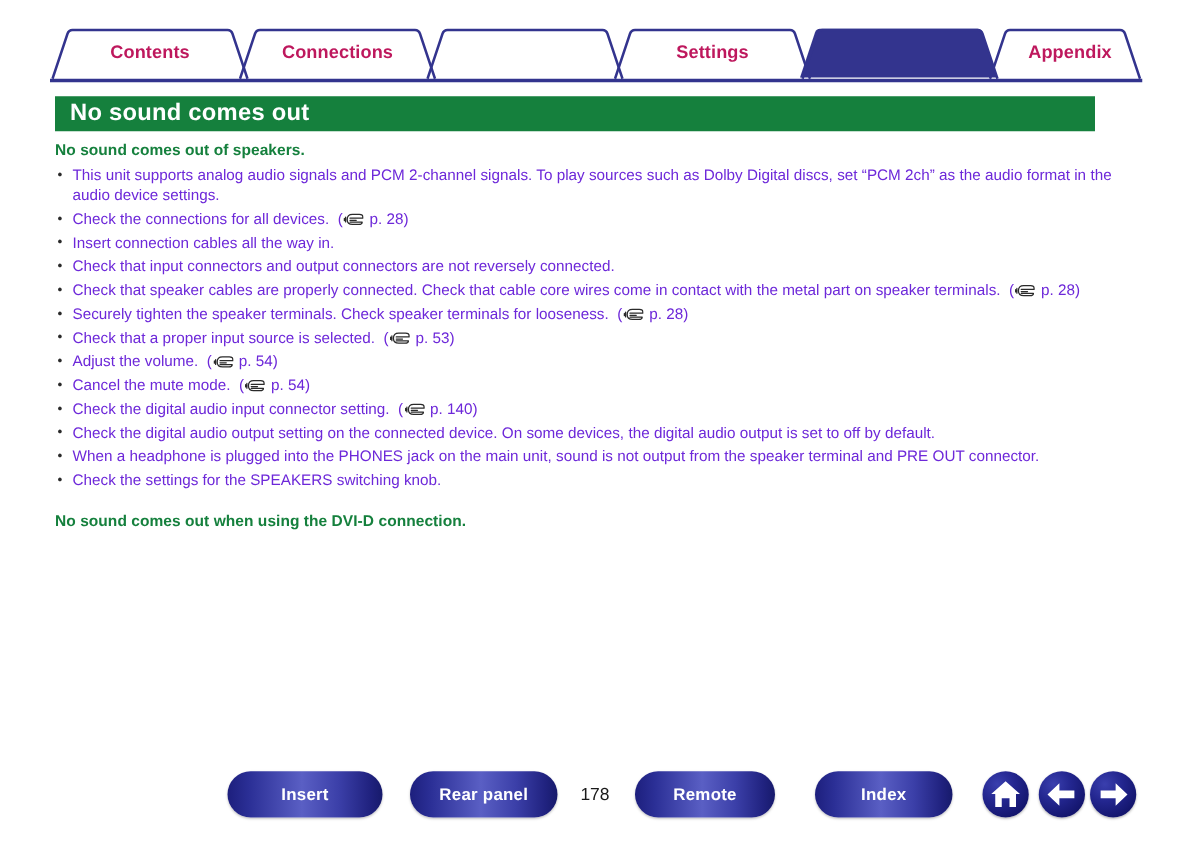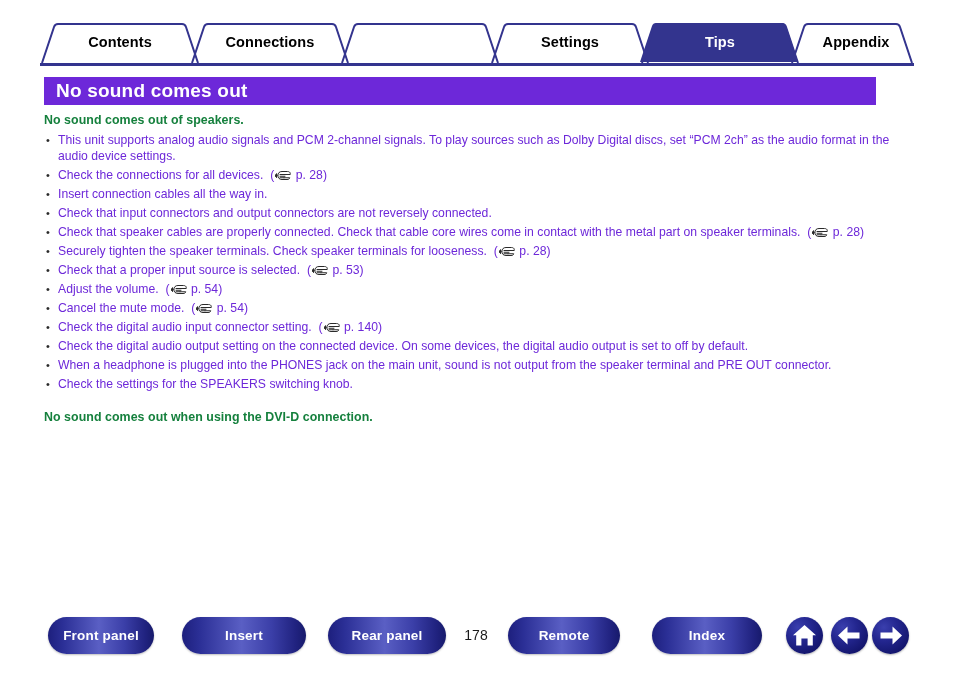--- a/index.html
+++ b/index.html
@@ -24,33 +24,33 @@
     width: 874px; height: 44px;
   }
   #tabbar svg { display: block; }
   .tab-label {
     position: absolute;
     top: 0; height: 40px;
     line-height: 40px;
     text-align: center;
     font-size: 14.5px;
     font-weight: bold;
-    color: #000000;
+    color: #be185d;
     letter-spacing: 0.1px;
     white-space: nowrap;
     cursor: pointer;
   }
   .tab-label.active { color: #ffffff; }
 
   
   #section-title {
     position: absolute;
     left: 44px; top: 77px;
     width: 832px; height: 28px;
-    background: #6d28d9;
+    background: #15803d;
     color: #ffffff;
     font-size: 19px;
     font-weight: bold;
     line-height: 28px;
     padding-left: 12px;
     letter-spacing: 0.2px;
   }
 
   
   #content {
@@ -156,21 +156,20 @@
       <path d="M 302 41 L 314 5 Q 315 2 318 2 L 442 2 Q 445 2 446 5 L 458 41" fill="none" stroke="#33348e" stroke-width="2"></path>
       <path d="M 452 41 L 464 5 Q 465 2 468 2 L 592 2 Q 595 2 596 5 L 608 41" fill="none" stroke="#33348e" stroke-width="2"></path>
       <path d="M 602 41 L 614 5 Q 615 2 618 2 L 742 2 Q 745 2 746 5 L 758 41" fill="none" stroke="#33348e" stroke-width="2"></path>
       <path d="M 752 41 L 764 5 Q 765 2 768 2 L 856 2 Q 859 2 860 5 L 872 41" fill="none" stroke="#33348e" stroke-width="2"></path>
 
       <rect x="0" y="41" width="874" height="3" fill="#33348e"></rect>
     </svg>
     <div class="tab-label" style="left:10px;  width:140px;">Contents</div>
     <div class="tab-label" style="left:160px; width:140px;">Connections</div>
     <div class="tab-label" style="left:460px; width:140px;">Settings</div>
-    <div class="tab-label active" style="left:610px; width:140px;">Tips</div>
     <div class="tab-label" style="left:760px; width:112px;">Appendix</div>
   </div>
 
   <div id="section-title">No sound comes out</div>
 
   <div id="content">
 
     <div class="subhead">No sound comes out of speakers.</div>
     <ul class="bullets" id="list-1">
         <li><span>This unit supports analog audio signals and PCM 2-channel signals. To play sources such as Dolby Digital discs, set “PCM 2ch” as the audio format in the audio device settings.</span></li>
@@ -200,21 +199,20 @@
         <li><span>Check the digital audio output setting on the connected device. On some devices, the digital audio output is set to off by default.</span></li>
         <li><span>When a headphone is plugged into the PHONES jack on the main unit, sound is not output from the speaker terminal and PRE OUT connector.</span></li>
         <li><span>Check the settings for the SPEAKERS switching knob.</span></li>
       </ul>
 
     <div class="subhead second">No sound comes out when using the DVI-D connection.</div>
 
   </div>
 
   <div id="footer">
-    <div class="pill" style="left:48px;  width:106px;">Front panel</div>
     <div class="pill" style="left:182px; width:124px;">Insert</div>
     <div class="pill" style="left:328px; width:118px;">Rear panel</div>
     <div class="pagenum" style="left:452px; width:48px;">178</div>
     <div class="pill" style="left:508px; width:112px;">Remote</div>
     <div class="pill" style="left:652px; width:110px;">Index</div>
 
     <div class="circ" style="left:786px;">
       <svg width="37" height="37" viewBox="0 0 37 37">
         <path d="M 18.5 8 L 30 18.2 L 26.8 18.2 L 26.8 28.5 L 21.6 28.5 L 21.6 21.5 L 15.4 21.5 L 15.4 28.5 L 10.2 28.5 L 10.2 18.2 L 7 18.2 Z" fill="#ffffff"></path>
       </svg>

